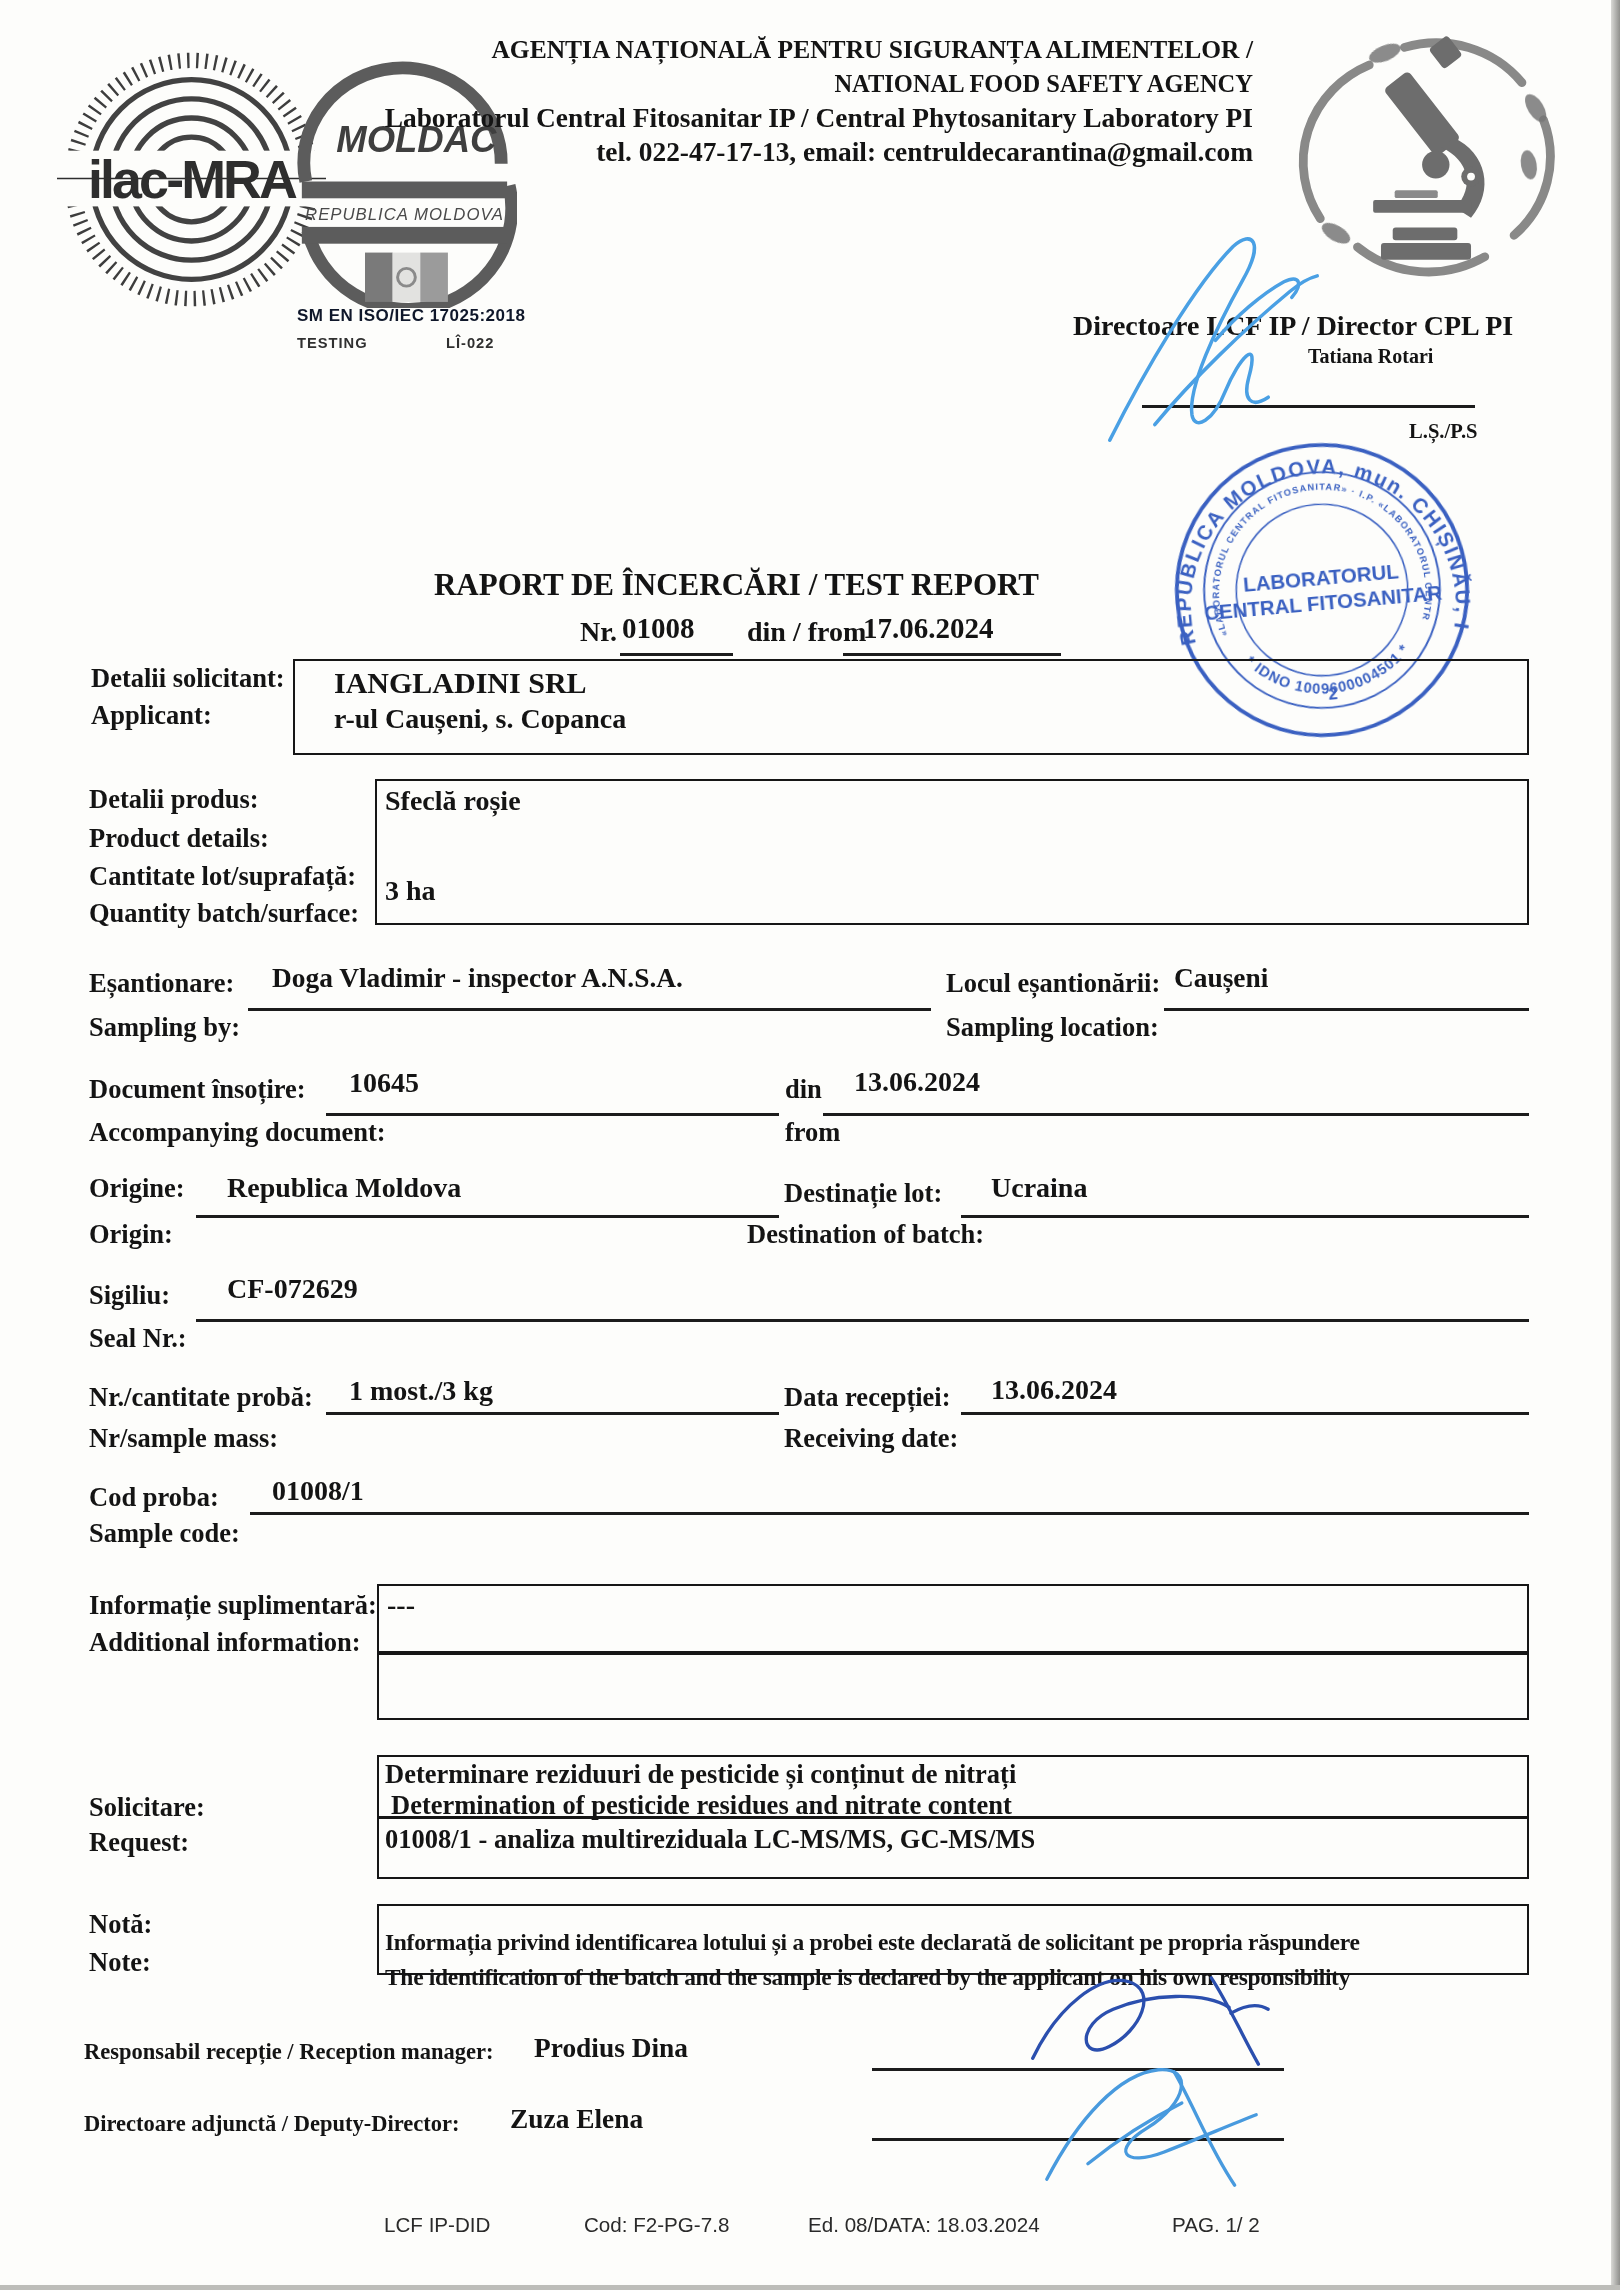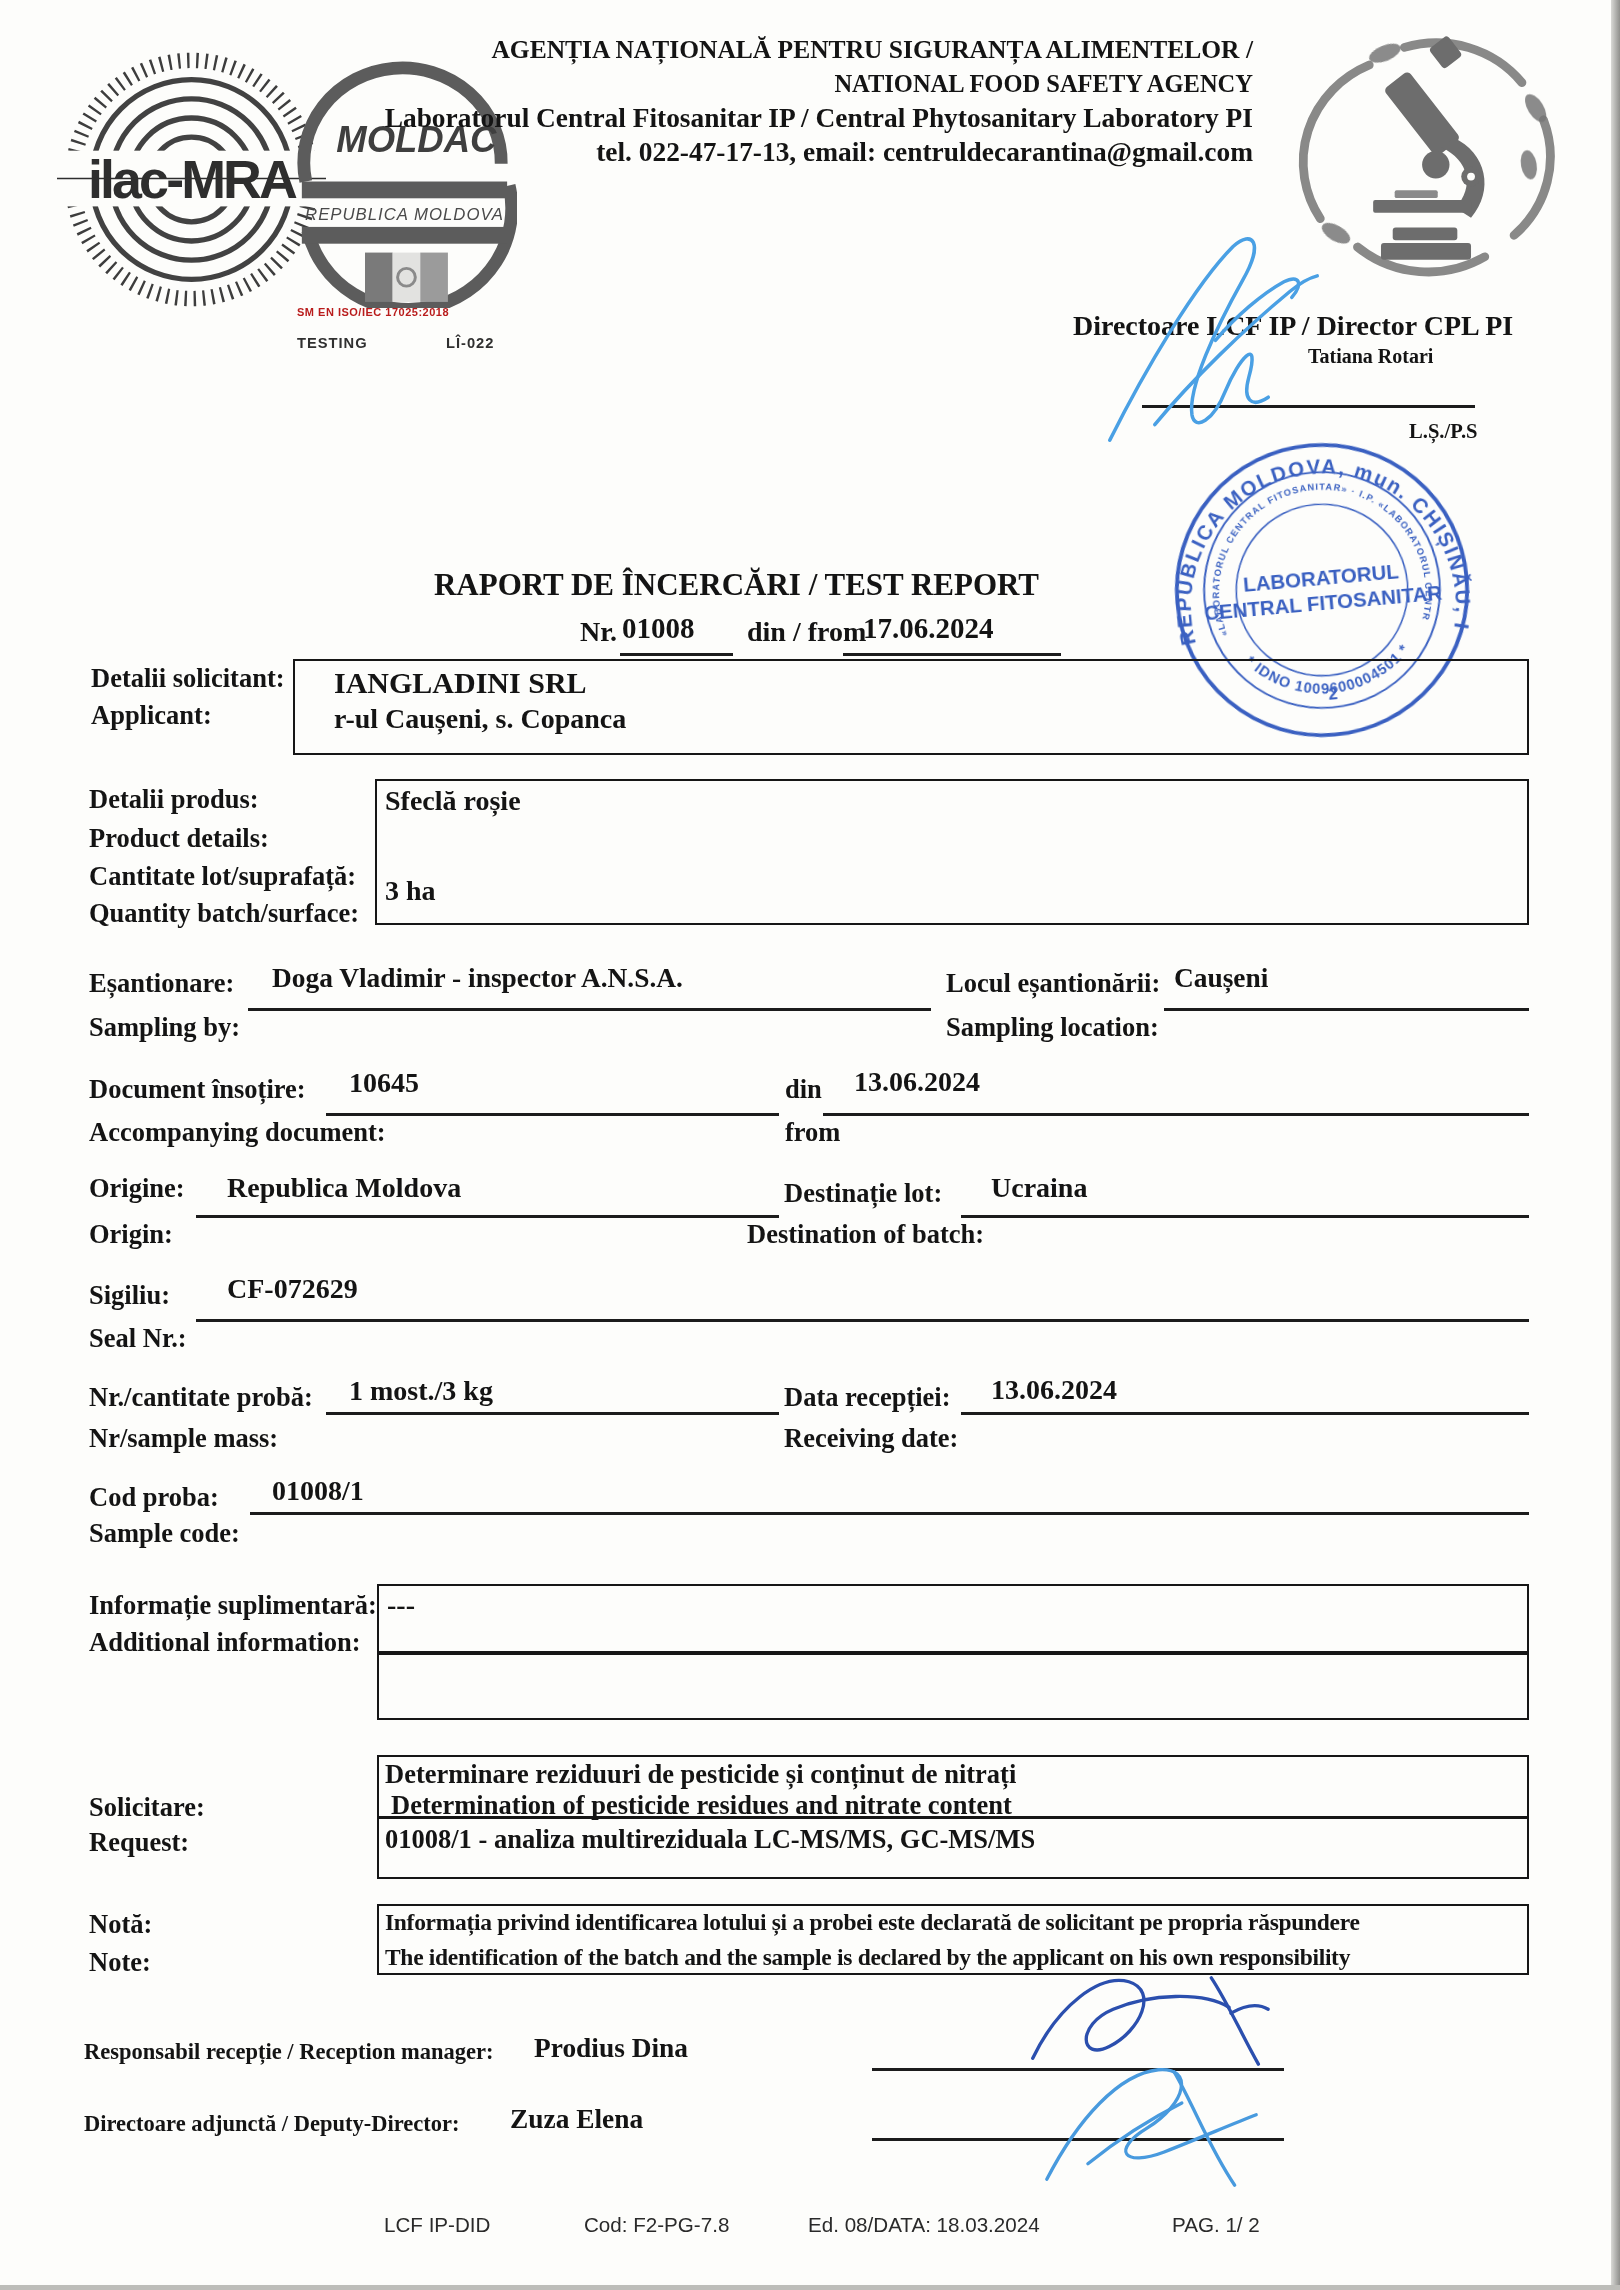--- a/index.html
+++ b/index.html
@@ -17,21 +17,21 @@
   .hdr .l3{font-size:27.4px;}
   .footer-item{position:absolute;font-family:Liberation Sans, sans-serif;font-size:20.6px;color:#2a2a2a;white-space:nowrap;}
   .siglabel{position:absolute;font-weight:bold;font-size:22.5px;white-space:nowrap;}
   .signame{position:absolute;font-weight:bold;font-size:27.4px;white-space:nowrap;}
   .stamp{position:absolute;left:1171px;top:439px;width:302px;height:302px;
          transform:rotate(-5deg);mix-blend-mode:multiply;opacity:.93;}
   .scan-right{position:absolute;right:0;top:0;width:8.8px;height:100%;
               background:linear-gradient(to right,#d9d9d6,#8f8f8c);}
   .scan-bottom{position:absolute;left:0;bottom:0;width:100%;height:5.9px;background:#bdbdb9;}
   svg text{font-family:"Liberation Sans",sans-serif;}
-  .serif-note{font-size:23.5px;letter-spacing:-0.3px;}
+  .serif-note{font-size:23.5px;letter-spacing:-0.3px;margin-top:20px;}
 </style>
 </head>
 <body>
 
 <div class="page">
 
   <svg class="abs" style="left:57px;top:45px" width="269" height="269" viewBox="0 0 280 280">
     <circle cx="140" cy="140" r="124" fill="none" stroke="#3d3d3d" stroke-width="16" stroke-dasharray="2.5 7"></circle>
     <circle cx="140" cy="140" r="104" fill="none" stroke="#424242" stroke-width="5.5"></circle>
     <circle cx="140" cy="140" r="84" fill="none" stroke="#424242" stroke-width="5.5"></circle>
@@ -49,21 +49,21 @@
     <rect x="12" y="172" width="208" height="17" fill="#5c5c5c"></rect>
     <text x="128" y="96" text-anchor="middle" font-size="37" font-weight="bold" font-style="italic" font-family="Liberation Serif, serif" fill="#3f3f3f">MOLDAC</text>
     <text x="116" y="165" text-anchor="middle" font-size="17" font-style="italic" font-family="Liberation Serif, serif" fill="#4a4a4a" letter-spacing="1">REPUBLICA MOLDOVA</text>
     <g>
       <rect x="76" y="198" width="28" height="50" fill="#7a7a7a"></rect>
       <rect x="104" y="198" width="28" height="50" fill="#e2e2e0"></rect>
       <rect x="132" y="198" width="28" height="50" fill="#9b9b9b"></rect>
       <circle cx="118" cy="223" r="9" fill="none" stroke="#8a8a8a" stroke-width="3"></circle>
     </g>
   </svg>
-  <div class="abs b" style="left:297px;top:306px;font-size:11px;font-family:'Liberation Sans',sans-serif;letter-spacing:0.5px;color:#b91c1c">SM EN ISO/IEC 17025:2018</div>
+  <div class="abs b" style="left:297px;top:306px;font-size:17px;font-family:'Liberation Sans',sans-serif;letter-spacing:0.5px;color:#0f172a">SM EN ISO/IEC 17025:2018</div>
   <div class="abs b" style="left:297px;top:335px;font-size:14.7px;font-family:'Liberation Sans',sans-serif;letter-spacing:1px;color:#303030">TESTING</div>
   <div class="abs b" style="left:446px;top:335px;font-size:14.7px;font-family:'Liberation Sans',sans-serif;letter-spacing:1px;color:#303030">LÎ-022</div>
 
   <div class="hdr">
     <div class="l1">AGENȚIA NAȚIONALĂ PENTRU SIGURANȚA ALIMENTELOR /</div>
     <div class="l2">NATIONAL FOOD SAFETY AGENCY</div>
     <div class="l3">Laboratorul Central Fitosanitar IP / Central Phytosanitary Laboratory PI</div>
     <div class="l3">tel. 022-47-17-13,  email: centruldecarantina@gmail.com</div>
   </div>
 

